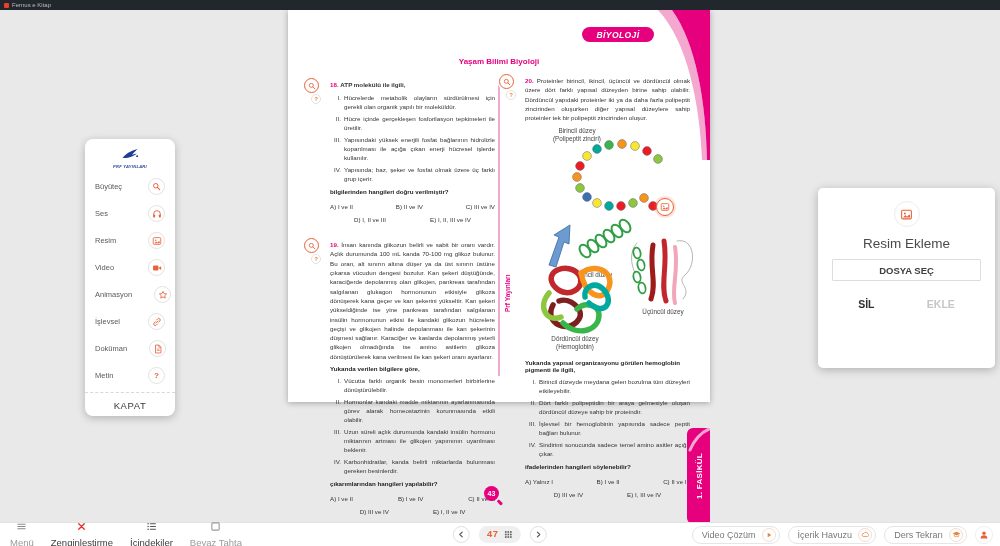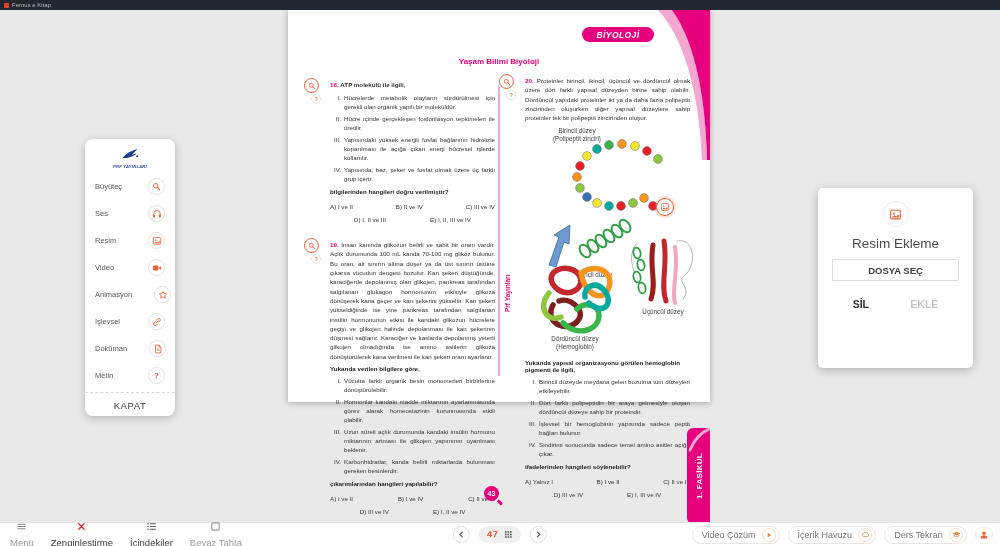--- a/index.html
+++ b/index.html
@@ -53,21 +53,21 @@
   .tools { position:absolute; left:85px; top:139px; width:90px; height:277px; background:#fff; border-radius:8px; box-shadow:0 2px 9px rgba(0,0,0,.24); padding:7px 10px 0; z-index:20; }
   .logo { display:flex; flex-direction:column; align-items:center; margin-bottom:4px; }
   .logo-text { font-size:4px; font-weight:bold; color:#1c3f94; font-style:italic; letter-spacing:.3px; }
   .tool-row { display:flex; align-items:center; justify-content:space-between; height:27px; cursor:pointer;gap:22px; }
   .tool-label { font-size:7.5px; color:#5a5a5a; }
   .tool-icon { width:17px; height:17px; border:1px solid #e2e2e2; border-radius:50%; display:flex; align-items:center; justify-content:center; color:#e8633a; background:#fff; flex:none; }
   .tool-icon.qm { font-size:8px; font-weight:bold; }
   .kapat { border-top:1px dashed #d8d8d8; margin:3px -10px 10px; padding-top:7px; text-align:center; font-size:9.5px; color:#3a3a3a; letter-spacing:.6px; }
 
   
-  .dialog { position:absolute; left:818px; top:188px; width:155px; height:180px; background:#fff; border-radius:5px; box-shadow:0 2px 10px rgba(0,0,0,.25); padding:13px 14px; text-align:center; z-index:20; }
+  .dialog { position:absolute; left:818px; top:188px; width:177px; height:180px; background:#fff; border-radius:5px; box-shadow:0 2px 10px rgba(0,0,0,.25); padding:13px 14px; text-align:center; z-index:20; }
   .dlg-icon { width:26px; height:26px; border:1.5px solid #ededed; border-radius:50%; margin:0 auto 9px; display:flex; align-items:center; justify-content:center; color:#e8633a; }
   .dlg-title { font-size:13.5px; color:#4a4a4a; margin-bottom:8px; font-weight:normal; }
   .dlg-sub { font-size:8.5px; color:#9a9a9a; line-height:1.5; margin-bottom:13px; }
   .dlg-file { width:100%; height:22px; border:1px solid #ddd; border-radius:1px; background:#fff; font-size:9.5px; font-weight:bold; color:#3d3d3d; display:flex; align-items:center; justify-content:center; margin-bottom:17px; cursor:pointer; }
   .dlg-actions { display:flex; justify-content:space-around; font-size:10.5px; font-weight:bold; }
   .dlg-del { color:#303030; cursor:pointer; }
   .dlg-add { color:#c6c6c6; cursor:pointer; }
 
   
   .bbar { position:absolute; left:0; right:0; bottom:0; height:24px; background:#fff; border-top:1px solid #e2e2e2; z-index:40; }

